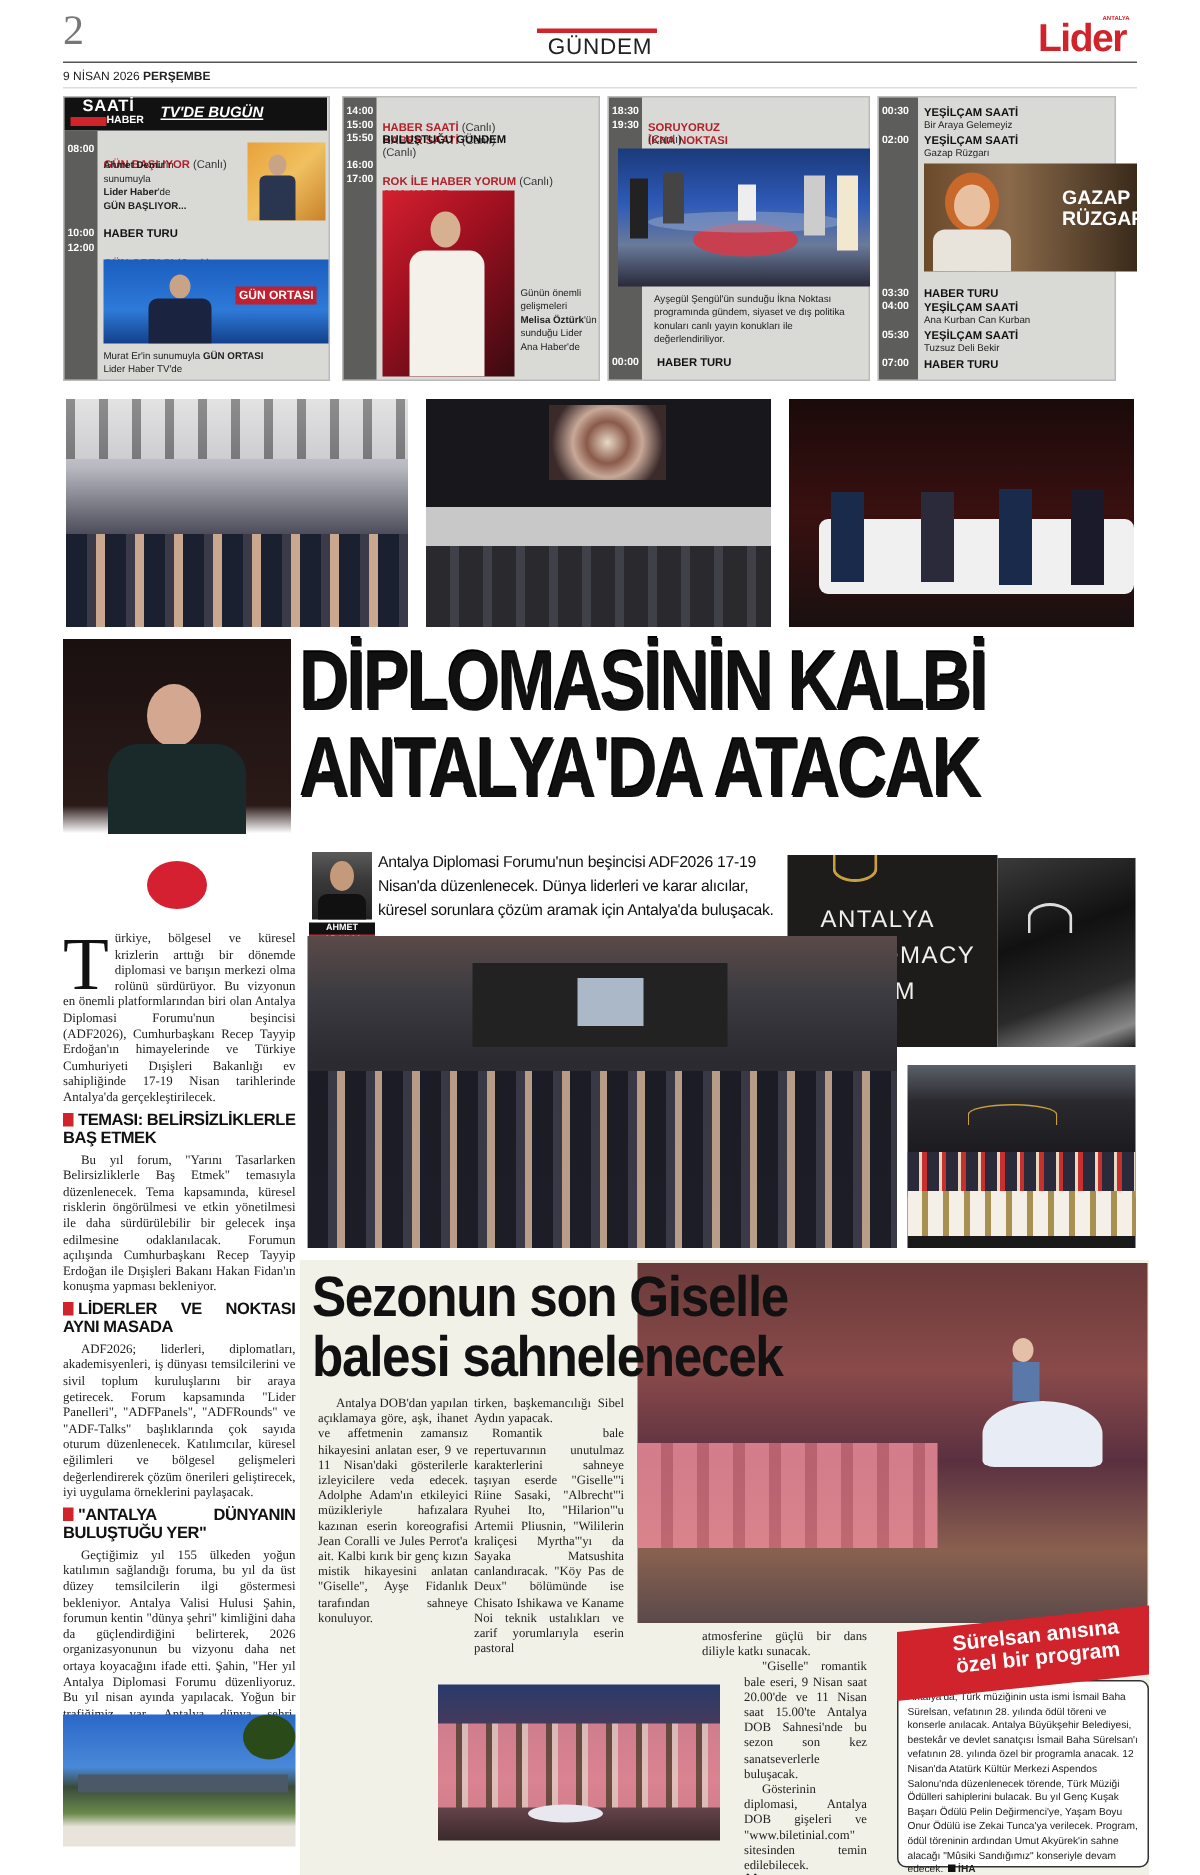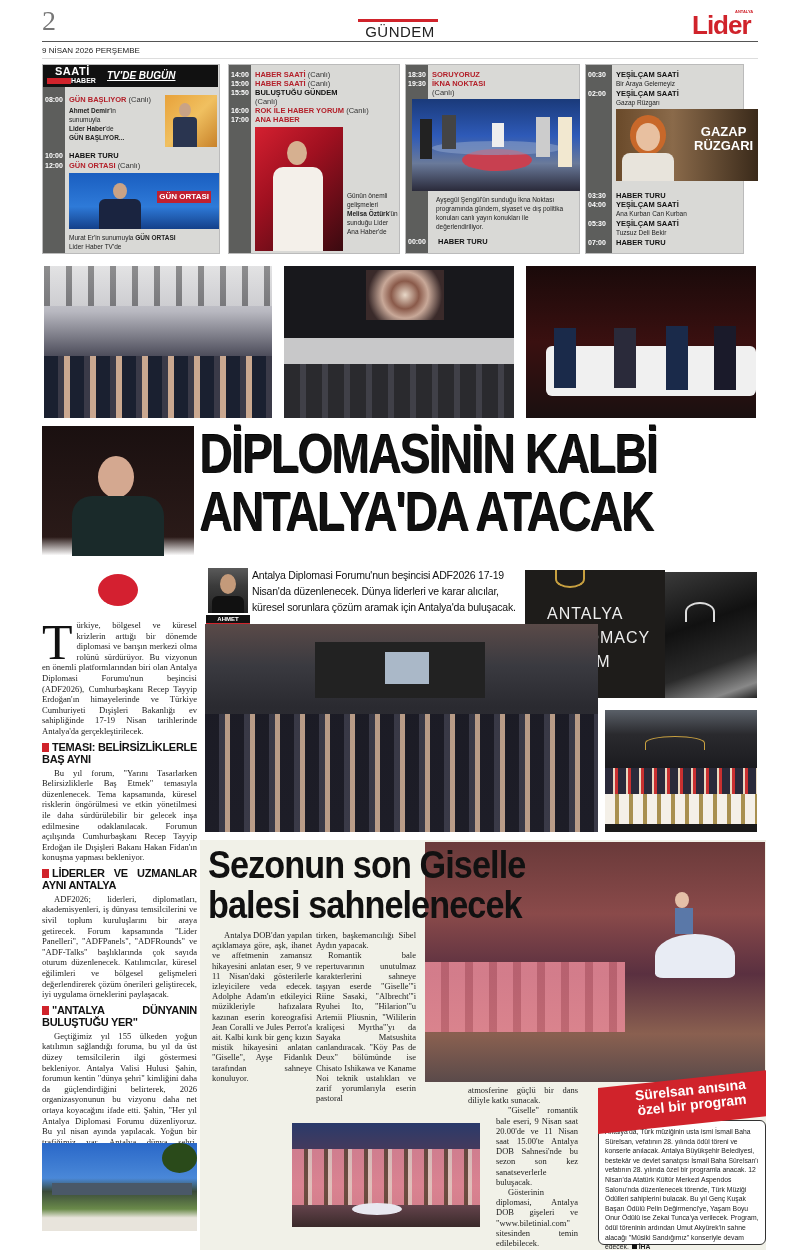--- a/index.html
+++ b/index.html
@@ -7,30 +7,30 @@
   .abs { position: absolute; }
 
   
   .page-num { left: 42px; top: 6px; font-family: "Liberation Serif", serif; font-size: 28px; color: #777; font-weight: normal; line-height: 30px; }
   .section-bar { left: 358px; top: 19px; width: 80px; height: 3px; background: #d0232b; }
   .section-title { left: 340px; top: 23px; width: 120px; text-align: center; font-size: 15px; color: #222; letter-spacing: 0.5px; }
   .logo { left: 692px; top: 10px; font-size: 26px; font-weight: bold; color: #d0232b; font-family: "Liberation Sans", sans-serif; letter-spacing: -1px; }
   .logo-small { left: 735px; top: 9px; font-size: 4px; color: #d0232b; font-weight: bold; }
   .header-rule { left: 42px; top: 41px; width: 716px; height: 1px; background: #555; }
   .date { left: 42px; top: 46px; font-size: 8px; color: #222; }
-  .date b { font-weight: normal; }
+  .date b { font-weight: bold; }
   .thin-rule { left: 42px; top: 58px; width: 716px; height: 1px; background: #ddd; }
 
   
   .tv-box { top: 64px; height: 190px; background: #d9d9d6; border: 1px solid #bbb; }
   .tv-timecol { position: absolute; left: 0; top: 0; bottom: 0; width: 22px; background: #5d5e5c; }
   .tv-row { position: absolute; left: 0; font-size: 7px; line-height: 9px; }
   .tv-time { position: absolute; left: 2px; color: #fff; font-weight: bold; font-size: 7px; }
   .tv-prog { position: absolute; left: 26px; white-space: nowrap; font-weight: bold; font-size: 7.5px; }
-  .red { color: #b3202a; }
+  .red { color: #b3202a; margin-top: 10px; }
   .dark { color: #111; }
   .canli { font-weight: normal; color: #333; }
   .tv-desc { position: absolute; font-size: 6.5px; line-height: 9px; color: #222; }
   .img { position: absolute; overflow: hidden; }
 
   .lider-haber-logo { position: absolute; left: 0; top: 0; width: 175px; height: 22px; background: #111; }
   .lh-text { position: absolute; left: 12px; top: 1px; color: #fff; font-weight: bold; font-size: 11px; line-height: 11px; letter-spacing: 0.5px; }
   .lh-red { position: absolute; left: 4px; top: 13px; width: 24px; height: 6px; background: #d0232b; }
   .lh-haber { position: absolute; left: 28px; top: 12px; color: #fff; font-weight: bold; font-size: 7px; }
   .lh-tv { position: absolute; left: 64px; top: 5px; color: #fff; font-weight: bold; font-style: italic; font-size: 10px; text-decoration: underline; }
@@ -193,21 +193,21 @@
   <div class="tv-desc" style="left:30px;top:14px;">Bir Araya Gelemeyiz</div>
   <div class="tv-row" style="top:24px;">
       <span class="tv-time">02:00</span>
       <span class="tv-prog dark" style="left:30px">YEŞİLÇAM SAATİ</span>
     </div>
   <div class="tv-desc" style="left:30px;top:33px;">Gazap Rüzgarı</div>
   <div class="img" style="left:30px;top:44px;width:142px;height:72px;background:linear-gradient(90deg,#6a4a2a 0%,#8a6a4a 40%,#3a2a1a 100%);">
     <div style="position:absolute;left:14px;top:6px;width:36px;height:40px;border-radius:50%;background:#c8682a;"></div>
     <div style="position:absolute;left:20px;top:14px;width:24px;height:28px;border-radius:50%;background:#e8c0a0;"></div>
     <div style="position:absolute;left:6px;top:44px;width:52px;height:28px;background:#e8e4dc;border-radius:8px 8px 0 0;"></div>
-    <div style="position:absolute;left:78px;top:16px;color:#fff;font-weight:bold;font-size:13px;line-height:14px;text-align:center;">
+    <div style="position:absolute;left:92px;top:16px;color:#fff;font-weight:bold;font-size:13px;line-height:14px;">
       <span>GAZAP</span><br><span>RÜZGARI</span>
     </div>
   </div>
   <div class="tv-row" style="top:126px;">
       <span class="tv-time">03:30</span>
       <span class="tv-prog dark" style="left:30px">HABER TURU</span>
     </div>
   <div class="tv-row" style="top:135px;">
       <span class="tv-time">04:00</span>
       <span class="tv-prog dark" style="left:30px">YEŞİLÇAM SAATİ</span>
@@ -281,23 +281,23 @@
 </div>
 
 <div class="photo" style="left:605px;top:710px;width:152px;height:122px;background:linear-gradient(180deg,#5a6068 0%,#2a2a2e 20%,#1a1a1e 50%,#1a1a1a 100%);">
   <div style="position:absolute;left:40px;top:26px;width:60px;height:14px;border:1px solid #c8a040;border-bottom:none;border-radius:50% 50% 0 0;"></div>
   <div style="position:absolute;left:0;top:58px;width:152px;height:30px;background:repeating-linear-gradient(90deg,#2a2a3a 0 8px,#e8d8c0 8px 10px,#c83030 10px 13px);"></div>
   <div style="position:absolute;left:0;top:84px;width:152px;height:30px;background:repeating-linear-gradient(90deg,#f4f0e8 0 10px,#a89050 10px 14px);"></div>
 </div>
 
 <div class="abs col-text" style="left:42px;top:620px;width:155px;">
   <p><span class="dropcap">T</span><span>ürkiye, bölgesel ve küresel krizlerin arttığı bir dönemde diplomasi ve barışın merkezi olma rolünü sürdürüyor. Bu vizyonun en önemli platformlarından biri olan Antalya Diplomasi Forumu'nun beşincisi (ADF2026), Cumhurbaşkanı Recep Tayyip Erdoğan'ın himayelerinde ve Türkiye Cumhuriyeti Dışişleri Bakanlığı ev sahipliğinde 17-19 Nisan tarihlerinde Antalya'da gerçekleştirilecek.</span></p>
-  <div class="subhead">TEMASI: BELİRSİZLİKLERLE BAŞ AYNI</div>
+  <div class="subhead">TEMASI: BELİRSİZLİKLERLE BAŞ ETMEK</div>
   <p class="indent">Bu yıl forum, "Yarını Tasarlarken Belirsizliklerle Baş Etmek" temasıyla düzenlenecek. Tema kapsamında, küresel risklerin öngörülmesi ve etkin yönetilmesi ile daha sürdürülebilir bir gelecek inşa edilmesine odaklanılacak. Forumun açılışında Cumhurbaşkanı Recep Tayyip Erdoğan ile Dışişleri Bakanı Hakan Fidan'ın konuşma yapması bekleniyor.</p>
-  <div class="subhead">LİDERLER VE UZMANLAR AYNI ANTALYA</div>
+  <div class="subhead">LİDERLER VE NOKTASI AYNI MASADA</div>
   <p class="indent">ADF2026; liderleri, diplomatları, akademisyenleri, iş dünyası temsilcilerini ve sivil toplum kuruluşlarını bir araya getirecek. Forum kapsamında "Lider Panelleri", "ADFPanels", "ADFRounds" ve "ADF-Talks" başlıklarında çok sayıda oturum düzenlenecek. Katılımcılar, küresel eğilimleri ve bölgesel gelişmeleri değerlendirerek çözüm önerileri geliştirecek, iyi uygulama örneklerini paylaşacak.</p>
   <div class="subhead">"ANTALYA DÜNYANIN BULUŞTUĞU YER"</div>
   <p class="indent">Geçtiğimiz yıl 155 ülkeden yoğun katılımın sağlandığı foruma, bu yıl da üst düzey temsilcilerin ilgi göstermesi bekleniyor. Antalya Valisi Hulusi Şahin, forumun kentin "dünya şehri" kimliğini daha da güçlendirdiğini belirterek, 2026 organizasyonunun bu vizyonu daha net ortaya koyacağını ifade etti. Şahin, "Her yıl Antalya Diplomasi Forumu düzenliyoruz. Bu yıl nisan ayında yapılacak. Yoğun bir trafiğimiz var. Antalya dünya şehri, dünyanın buluştuğu şehir. Bunu 2026 daha da net şekilde ortaya koyuyor" dedi.</p>
 </div>
 
 <div class="photo" style="left:42px;top:1143px;width:155px;height:88px;background:linear-gradient(180deg,#2a68c8 0%,#4a88d8 40%,#3a4a3a 55%,#6a8a4a 75%,#e8e4dc 85%,#e8e4dc 100%);">
   <div style="position:absolute;left:10px;top:40px;width:140px;height:12px;background:#4a5868;"></div>
   <div style="position:absolute;left:120px;top:0px;width:35px;height:30px;border-radius:50%;background:#2a4a1a;"></div>
 </div>
 

